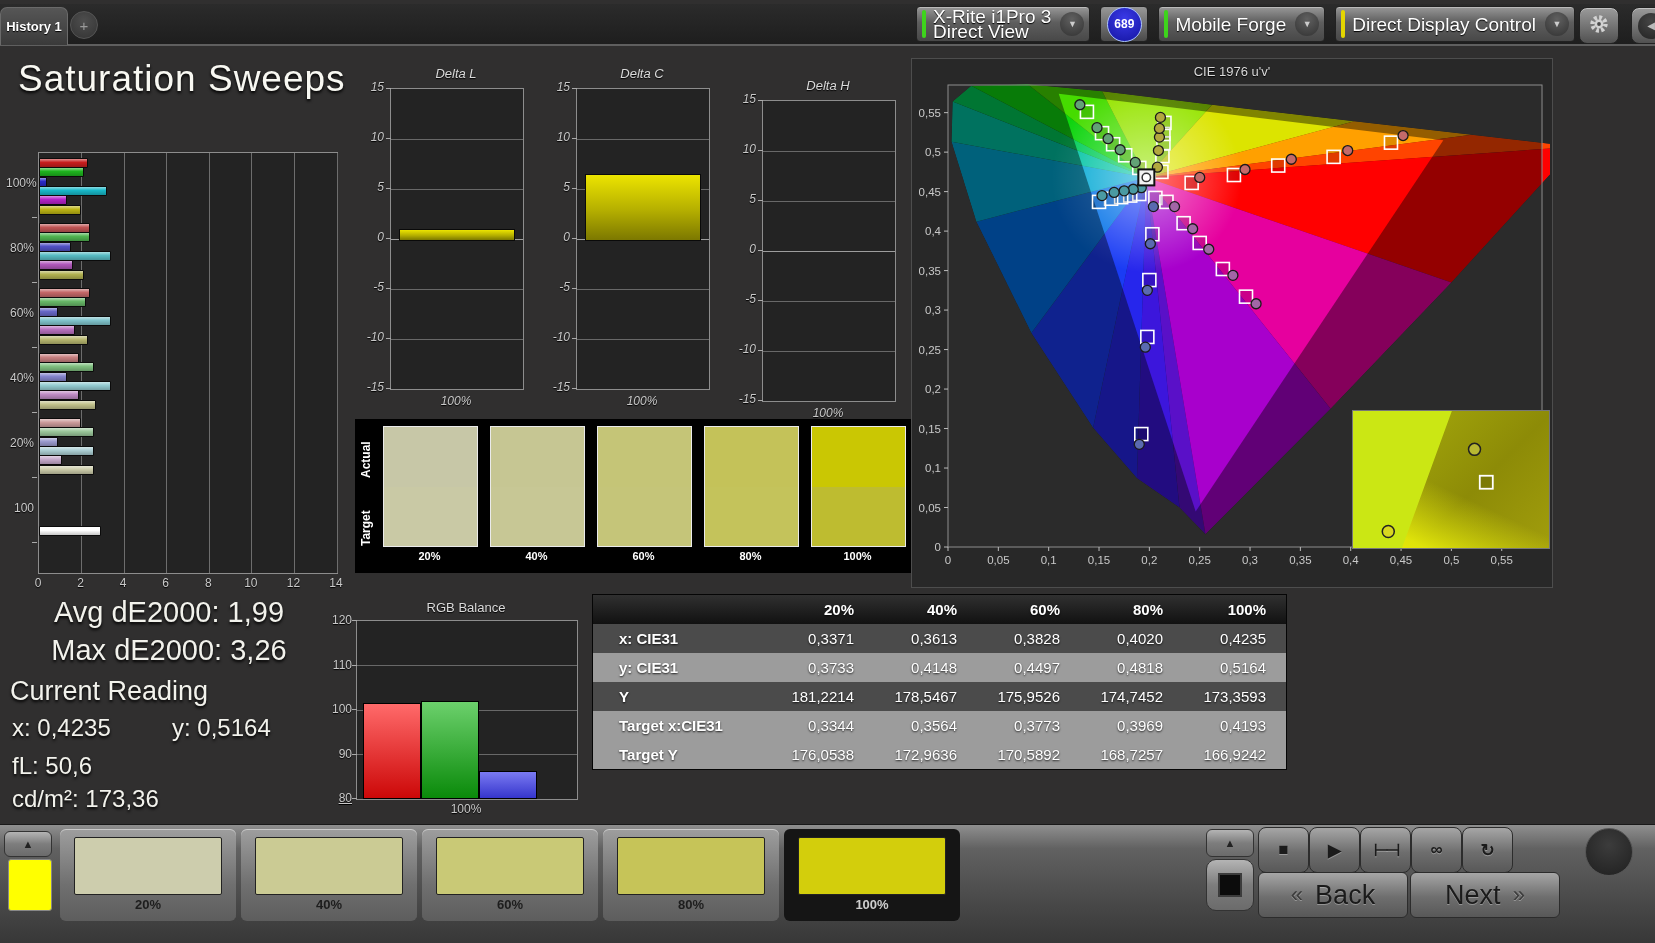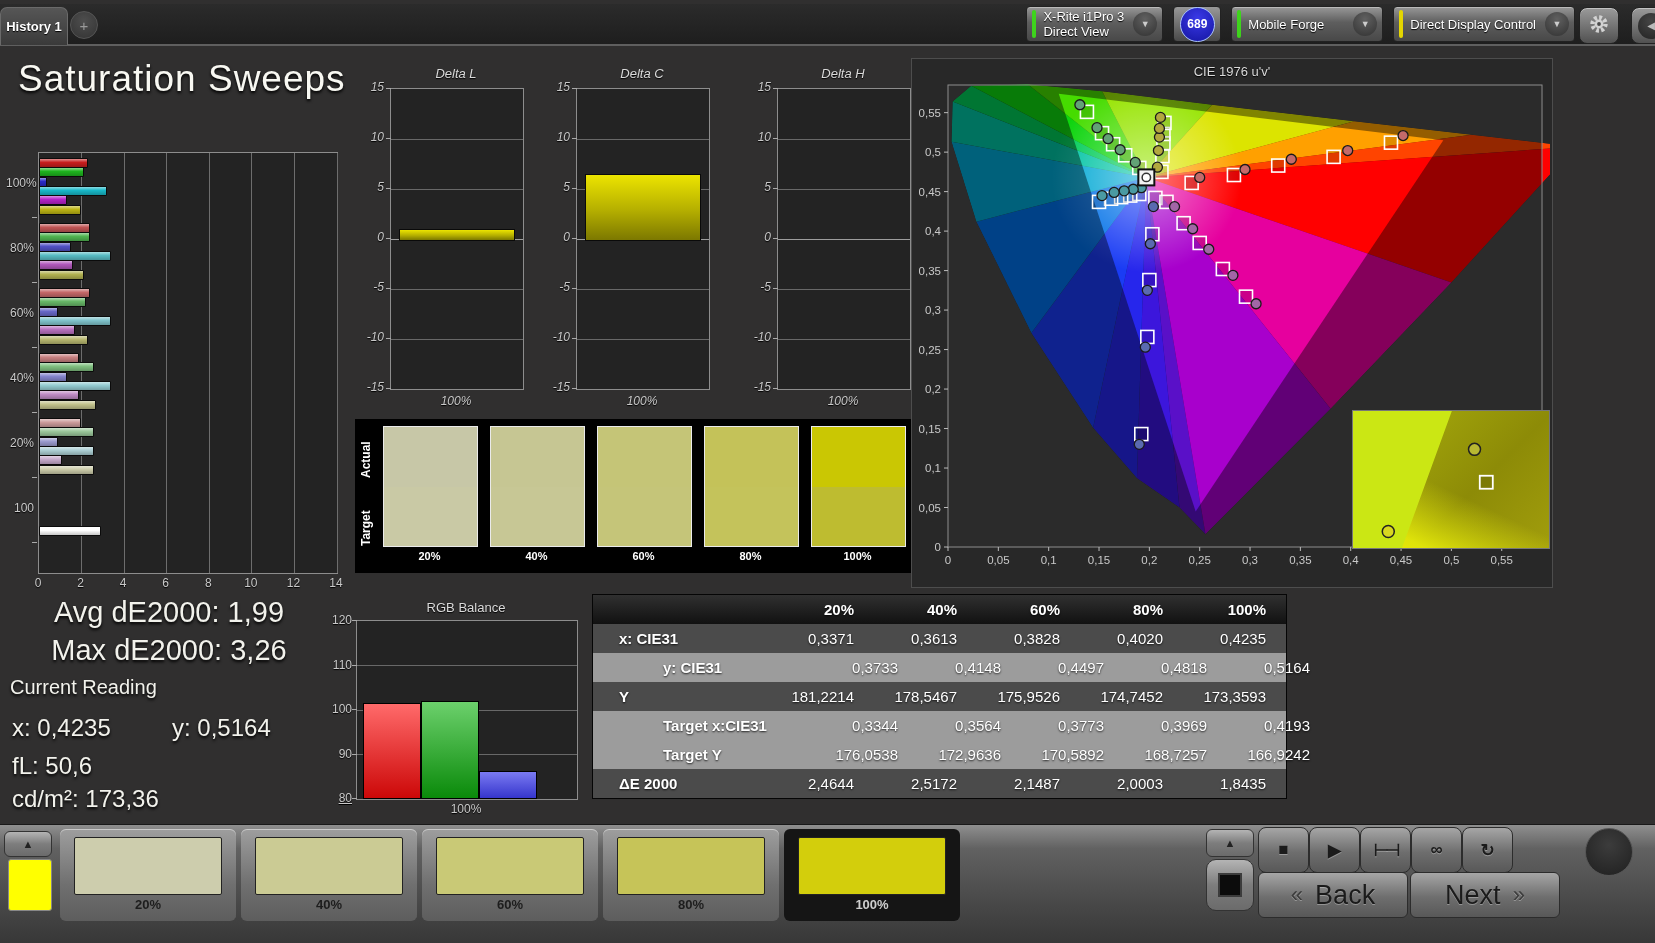--- a/index.html
+++ b/index.html
@@ -5,21 +5,21 @@
   html,body{margin:0;padding:0;background:#141414;font-family:"Liberation Sans",sans-serif;}
   #app{position:relative;width:1655px;height:943px;background:#302f2f;overflow:hidden;}
 
   
   .topbar{position:absolute;left:0;top:4px;width:100%;height:40px;background:linear-gradient(#2b2b2b,#1e1e1e);border-bottom:2px solid #5f5f5f;z-index:5;}
   .tab{position:absolute;left:0;top:3px;width:66px;height:37px;background:linear-gradient(#565656,#3a3a3a);border:1px solid #6a6a6a;border-bottom:none;border-radius:7px 7px 0 0;color:#fff;font-size:13px;font-weight:bold;display:flex;align-items:center;justify-content:center;text-shadow:0 1px 1px #000;}
   .addtab{position:absolute;left:70px;top:7px;width:26px;height:26px;border-radius:50%;background:radial-gradient(circle at 50% 35%,#4e4e4e,#333);color:#9a9a9a;display:flex;align-items:center;justify-content:center;font-size:15px;border:1px solid #555;}
   .meters{position:absolute;right:80px;top:2px;display:flex;gap:10px;height:36px;}
   .meter{display:flex;align-items:center;background:linear-gradient(#989898,#5e5e5e 45%,#484848);border:1px solid #222;border-radius:4px;padding:0 5px;box-shadow:inset 0 1px 0 rgba(255,255,255,.35);}
   .meter .strip{width:4px;height:28px;border-radius:2px;margin-right:7px;}
-  .meter .mtext{color:#fff;font-size:13px;line-height:15px;text-shadow:0 1px 1px #000;margin-right:9px;white-space:nowrap;}
+  .meter .mtext{color:#fff;font-size:19px;line-height:15px;text-shadow:0 1px 1px #000;margin-right:9px;white-space:nowrap;}
   .dropcirc{width:24px;height:24px;border-radius:50%;background:radial-gradient(circle at 50% 30%,#606060,#323232);color:#ccc;font-size:9px;display:flex;align-items:center;justify-content:center;flex:none;}
   .badgebtn{display:flex;align-items:center;justify-content:center;background:linear-gradient(#989898,#4a4a4a);border:1px solid #222;border-radius:4px;width:46px;}
   .badge{width:33px;height:33px;border-radius:50%;background:radial-gradient(circle at 50% 32%,#3a3ae8,#1414a0);border:1px solid #aac4ff;color:#fff;font-size:12px;font-weight:bold;display:flex;align-items:center;justify-content:center;}
   .iconbtn{position:absolute;top:3px;width:38px;height:35px;border-radius:8px;background:linear-gradient(#9a9a9a,#515151);border:1px solid #222;display:flex;align-items:center;justify-content:center;box-shadow:inset 0 1px 0 rgba(255,255,255,.4);}
 
   
   .ctitle{position:absolute;color:#dadada;font-size:13px;text-align:center;text-shadow:0 1px 1px #000;}
   .plot{position:absolute;background:#232323;border:1px solid #8d8d8d;}
   .alabel{position:absolute;color:#c9c9c9;font-size:12px;text-shadow:0 1px 1px #000;}
 
@@ -60,21 +60,21 @@
   #rgb{position:absolute;left:326px;top:600px;width:256px;height:222px;}
   .vbar{position:absolute;bottom:0;border:1px solid #000;}
 
   
   #dtable{position:absolute;left:592px;top:594px;width:693px;border:1px solid #050505;}
   .trow{display:grid;grid-template-columns:178px repeat(5,103px);height:29px;align-items:center;color:#fff;font-size:15px;text-shadow:0 1px 2px rgba(0,0,0,.8);}
   .thead{height:29px;background:linear-gradient(#303030,#111);font-weight:bold;}
   .trow .lab{padding-left:26px;font-weight:bold;}
   .trow .val{text-align:right;padding-right:20px;}
   .rdark{background:#4b4b4b;}
-  .rlight{background:#9c9c9c;padding-left:44px;}
+  .rlight{background:#9c9c9c;}
 
   
   #bbar{position:absolute;left:0;top:824px;width:1655px;height:119px;background:linear-gradient(#8f8f8f,#616161 20%,#474747 68%,#373737);border-top:1px solid #191919;}
   .upbtn{position:absolute;border-radius:6px;background:linear-gradient(#b4b4b4,#7d7d7d 50%,#6b6b6b);border:1px solid #333;display:flex;align-items:center;justify-content:center;color:#222;font-size:11px;}
   .pbtn{position:absolute;top:4px;height:92px;width:176px;border-radius:6px;background:linear-gradient(#9e9e9e,#707070 60%,#5d5d5d);box-shadow:inset 0 1px 0 rgba(255,255,255,.45);}
   .pbtn .psw{position:absolute;left:14px;top:8px;right:14px;height:56px;border:1px solid #222;border-radius:2px;}
   .pbtn .plab{position:absolute;top:68px;width:100%;text-align:center;font-size:13px;font-weight:bold;color:#1d1d1d;}
   .pbtn.selected{background:#151515;box-shadow:none;}
   .pbtn.selected .plab{color:#cecece;}
   .tbtn{position:absolute;top:2px;width:49px;height:44px;border-radius:8px;background:linear-gradient(#a6a6a6,#6e6e6e 55%,#585858);border:1px solid #2c2c2c;display:flex;align-items:center;justify-content:center;color:#1b1b1b;font-size:17px;font-weight:bold;text-shadow:0 1px 0 rgba(255,255,255,.3);}
@@ -237,21 +237,21 @@
         <div class="alabel" style="left: 0px; top: 168px; width: 26px; text-align: right;">0</div>
         <div class="gtick" style="left: 28px; top: 176px;"></div>
         <div class="alabel" style="left: 0px; top: 218px; width: 26px; text-align: right;">-5</div>
         <div class="gtick" style="left: 28px; top: 226px;"></div>
         <div class="alabel" style="left: 0px; top: 268px; width: 26px; text-align: right;">-10</div>
         <div class="gtick" style="left: 28px; top: 276px;"></div>
         <div class="alabel" style="left: 0px; top: 318px; width: 26px; text-align: right;">-15</div>
         <div class="gtick" style="left: 28px; top: 326px;"></div>
         <div class="alabel" style="left: 32px; top: 332px; width: 132px; text-align: center;">100%</div>
       </div>
-      <div class="dchart" style="left: 387px;">
+      <div class="dchart" style="left: 372px; margin-top: 12px;">
         <div class="ctitle" style="left: 32px; top: 4px; width: 132px;">Delta H</div>
         <div class="plot" style="left: 32px; top: 26px; width: 132px; height: 300px;">
           <div class="hgrid" style="top: 49.5px;"></div>
           <div class="hgrid" style="top: 99.5px;"></div>
           <div class="hgrid zero" style="top: 149.5px;"></div>
           <div class="hgrid zero" style="top: 149.5px;"></div>
           <div class="hgrid" style="top: 199.5px;"></div>
           <div class="hgrid" style="top: 249.5px;"></div>
         </div>
         <div class="alabel" style="left: 0px; top: 18px; width: 26px; text-align: right;">15</div>
@@ -475,21 +475,21 @@
       <svg width="196" height="137">
         <circle id="ins-c1" r="6" fill="#b8b832" stroke="#222" stroke-width="1.5" cx="121.52" cy="38.36000000000001"></circle>
         <rect id="ins-sq" width="13" height="13" fill="rgba(0,0,0,0.12)" stroke="#fff" stroke-width="1.8" x="126.78" y="64.74000000000001"></rect>
         <circle id="ins-c2" r="6" fill="#d8d820" stroke="#222" stroke-width="1.5" cx="35.28" cy="120.56"></circle>
       </svg>
     </div>
   </div>
 
   <div class="bigstat" style="top:596px">Avg dE2000: 1,99</div>
   <div class="bigstat" style="top:634px">Max dE2000: 3,26</div>
-  <div class="reading" style="left:10px;top:676px;font-size:20px">Current Reading</div>
+  <div class="reading" style="left:10px;top:676px;font-size:27px">Current Reading</div>
   <div class="reading" style="left:12px;top:714px;font-size:24px">x: 0,4235</div>
   <div class="reading" style="left:172px;top:714px;font-size:24px">y: 0,5164</div>
   <div class="reading" style="left:12px;top:752px;font-size:24px">fL: 50,6</div>
   <div class="reading" style="left:12px;top:785px;font-size:24px">cd/m²: 173,36</div>
 
   <div id="rgb">
     <div class="ctitle" style="left:30px;top:0;width:220px">RGB Balance</div>
     <div class="plot" id="rgb-plot" style="left:30px;top:20px;width:220px;height:178px;">
         <div class="hgrid" style="top: 44px;"></div>
         <div class="hgrid" style="top: 88.5px;"></div>
@@ -553,28 +553,20 @@
         <div class="val">0,4193</div>
       </div>
       <div class="trow rlight">
         <div class="lab">Target Y</div>
         <div class="val">176,0538</div>
         <div class="val">172,9636</div>
         <div class="val">170,5892</div>
         <div class="val">168,7257</div>
         <div class="val">166,9242</div>
       </div>
-      <div class="trow rdark">
-        <div class="lab">ΔE 2000</div>
-        <div class="val">2,4644</div>
-        <div class="val">2,5172</div>
-        <div class="val">2,1487</div>
-        <div class="val">2,0003</div>
-        <div class="val">1,8435</div>
-      </div>
     </div>
 
   <div id="bbar">
     <div class="upbtn" style="left:4px;top:6px;width:46px;height:24px">▲</div>
     <div style="position: absolute; left: 8px; top: 34px; width: 42px; height: 50px; border: 1px solid rgb(136, 136, 136); border-radius: 3px; background: rgb(255, 255, 0);" id="preview-swatch"></div>
     <div id="patterns">
         <div class="pbtn" style="left: 60px;">
           <div class="psw" style="background: rgb(205, 205, 173);"></div>
           <div class="plab">20%</div>
         </div>

